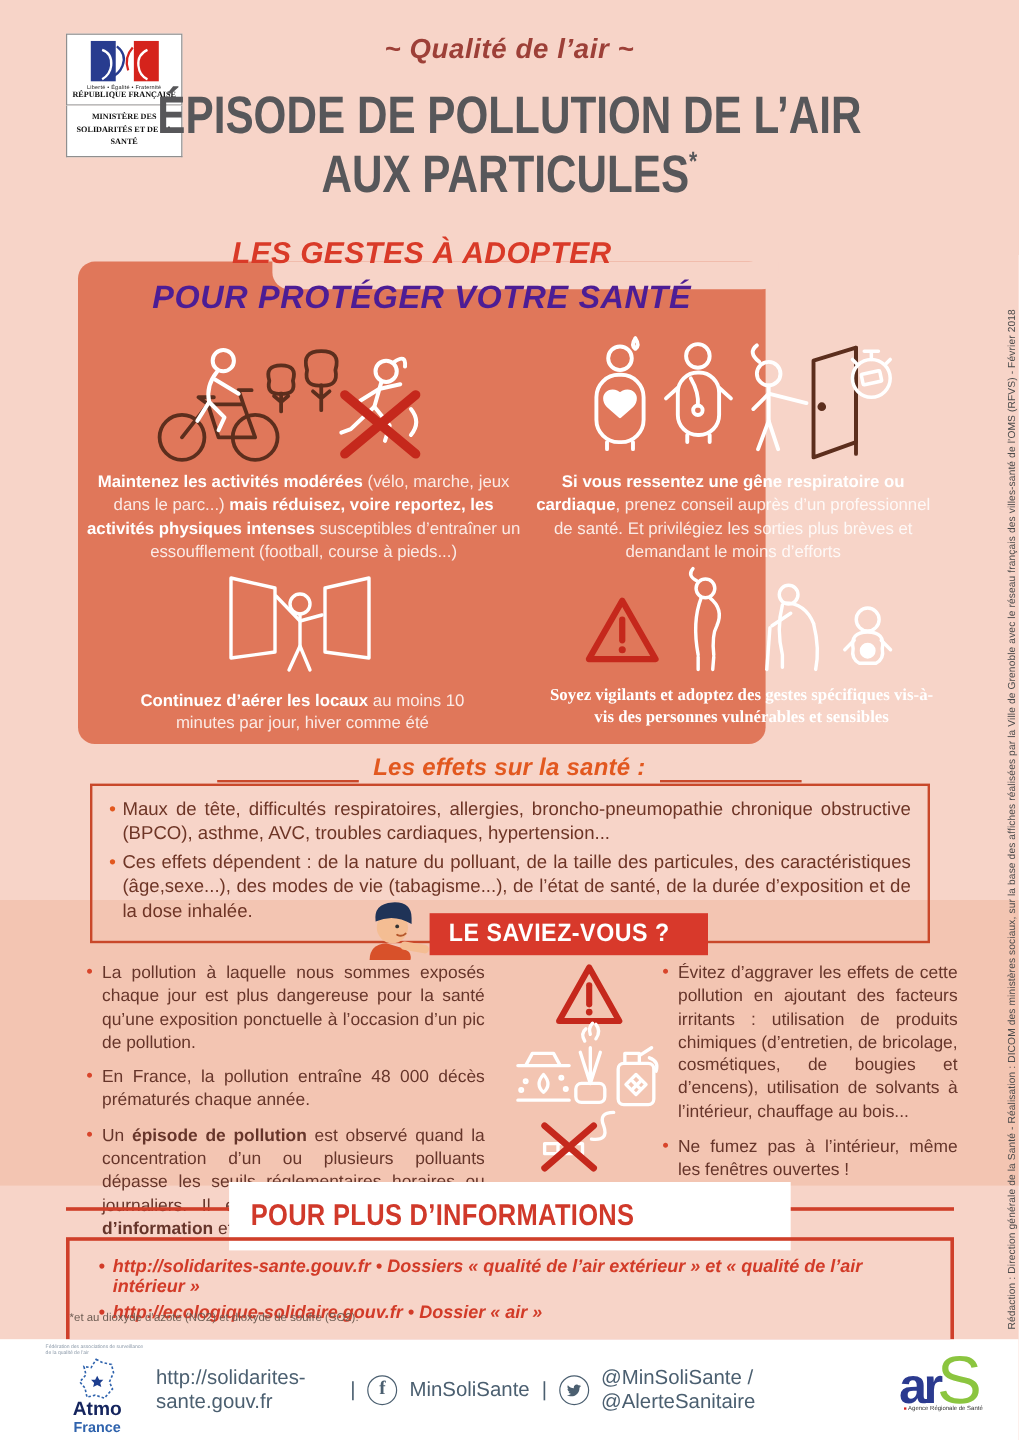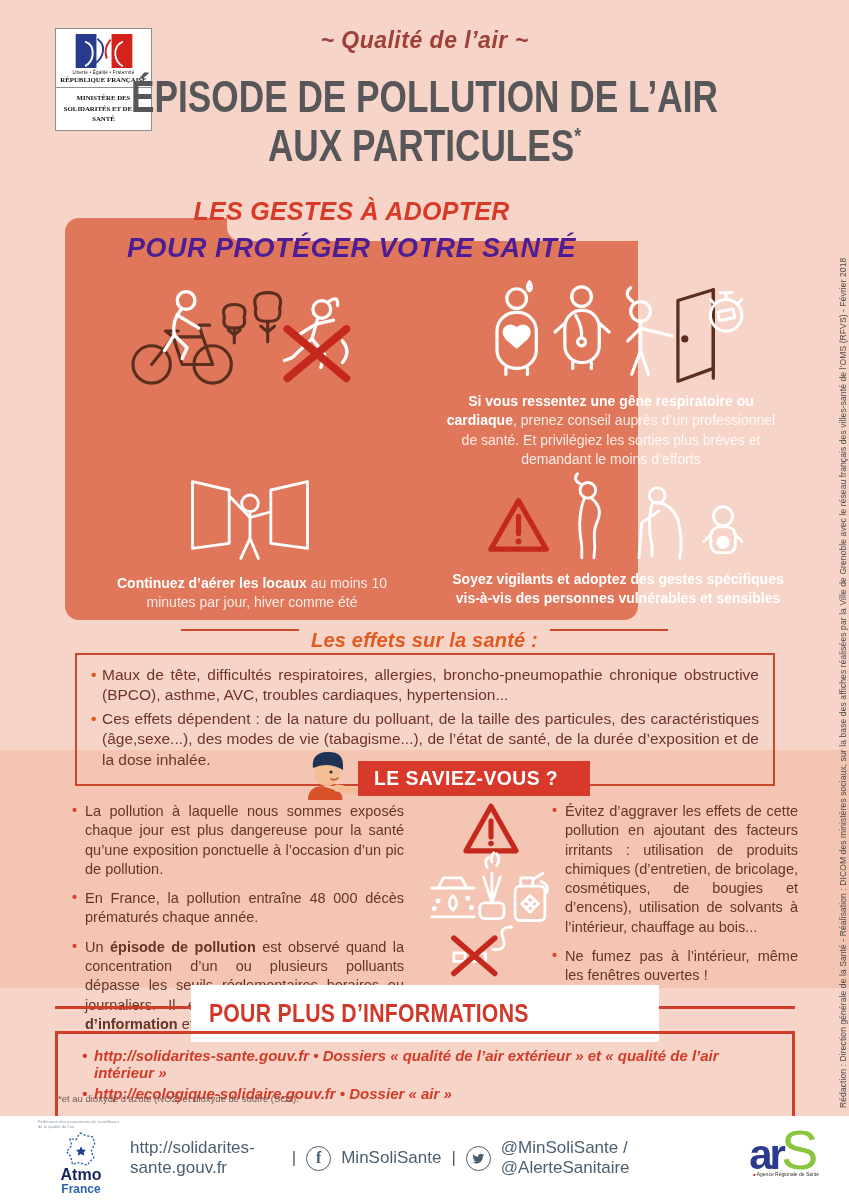--- a/index.html
+++ b/index.html
@@ -34,26 +34,26 @@
   .gestes-sub{position:absolute;top:15px;left:0;width:100%;text-align:center;color:#4c1d95;
     font-size:27px;font-weight:800;font-style:italic;letter-spacing:.5px;}
   .card-icon{display:flex;align-items:flex-end;justify-content:center;}
   .c1icon{left:35px;top:56px;width:300px;height:118px;}
   .c2icon{left:395px;top:56px;width:310px;height:118px;}
   .c1text{left:6px;top:174px;width:364px;}
   .c2text{left:378px;top:174px;width:336px;}
   .c3icon{left:95px;top:252px;width:180px;height:100px;}
   .c4icon{left:385px;top:248px;width:326px;height:104px;}
   .c3text{left:26px;top:356px;width:322px;}
-  .c4text{left:386px;top:352px;width:334px;}
+  .c4text{left:386px;top:352px;width:334px;font-family:Liberation Serif, serif;}
   .card-text{color:rgba(255,255,255,.85);font-size:14px;line-height:1.38;text-align:center;}
   .card-text b{color:#fff;}
 
   
-  .effets-title-row{top:629px;left:0;width:100%;display:flex;align-items:flex-start;justify-content:center;gap:12px;}
+  .effets-title-row{top:629px;left:0;width:100%;display:flex;align-items:flex-end;justify-content:center;gap:12px;}
   .effets-title{color:var(--orange);font-size:20px;font-weight:800;font-style:italic;letter-spacing:.2px;}
   .tline{width:118px;border-top:2.5px solid #c9482a;}
   .effets-box{left:75px;top:653px;width:700px;border:2px solid #c9482a;padding:10px 14px 11px;}
   .effets-box .li{font-size:15.5px;color:var(--brown-txt);line-height:1.32;text-align:justify;
     position:relative;padding-left:11px;margin-bottom:3px;}
   .effets-box .li::before{content:"•";position:absolute;left:0;top:0;color:var(--orange);font-weight:700;}
 
   
   .band{left:0;top:750px;width:849px;height:238px;background:var(--band);}
   .saviez-box{left:358px;top:761px;background:var(--red);color:#fff;padding:5px 16px 6px;}
@@ -204,20 +204,23 @@
         </g>
         <g stroke="#fff" stroke-width="3" fill="none" stroke-linecap="round" stroke-linejoin="round">
           <circle cx="253" cy="42" r="16"></circle>
           <path d="M253,26 v-7 m-6,0 h12"></path>
           <path d="M241,30 l-4,-4 M265,30 l4,-4"></path>
           <rect x="245" y="37" width="16" height="9" rx="1" transform="rotate(-12 253 41)"></rect>
         </g>
       </svg>
     </div>
 
+    <div class="abs c1text card-text">
+      <b>Maintenez les activités modérées</b><span> (vélo, marche, jeux dans le parc...) </span><b>mais réduisez, voire reportez, les activités physiques intenses</b><span> susceptibles d’entraîner un essoufflement (football, course à pieds...)</span>
+    </div>
 
     <div class="abs c2text card-text">
       <b>Si vous ressentez une gêne respiratoire ou cardiaque</b><span>, prenez conseil auprès d’un professionnel de santé. Et privilégiez les sorties plus brèves et demandant le moins d’efforts</span>
     </div>
 
     <div class="abs card-icon c3icon">
       <svg width="170" height="100" viewBox="0 0 170 120">
         <g stroke="#fff" stroke-width="3.4" fill="none" stroke-linecap="round" stroke-linejoin="round">
           <path d="M16,14 L60,24 L60,88 L16,94 Z"></path>
           <path d="M154,14 L110,24 L110,88 L154,94 Z"></path>

